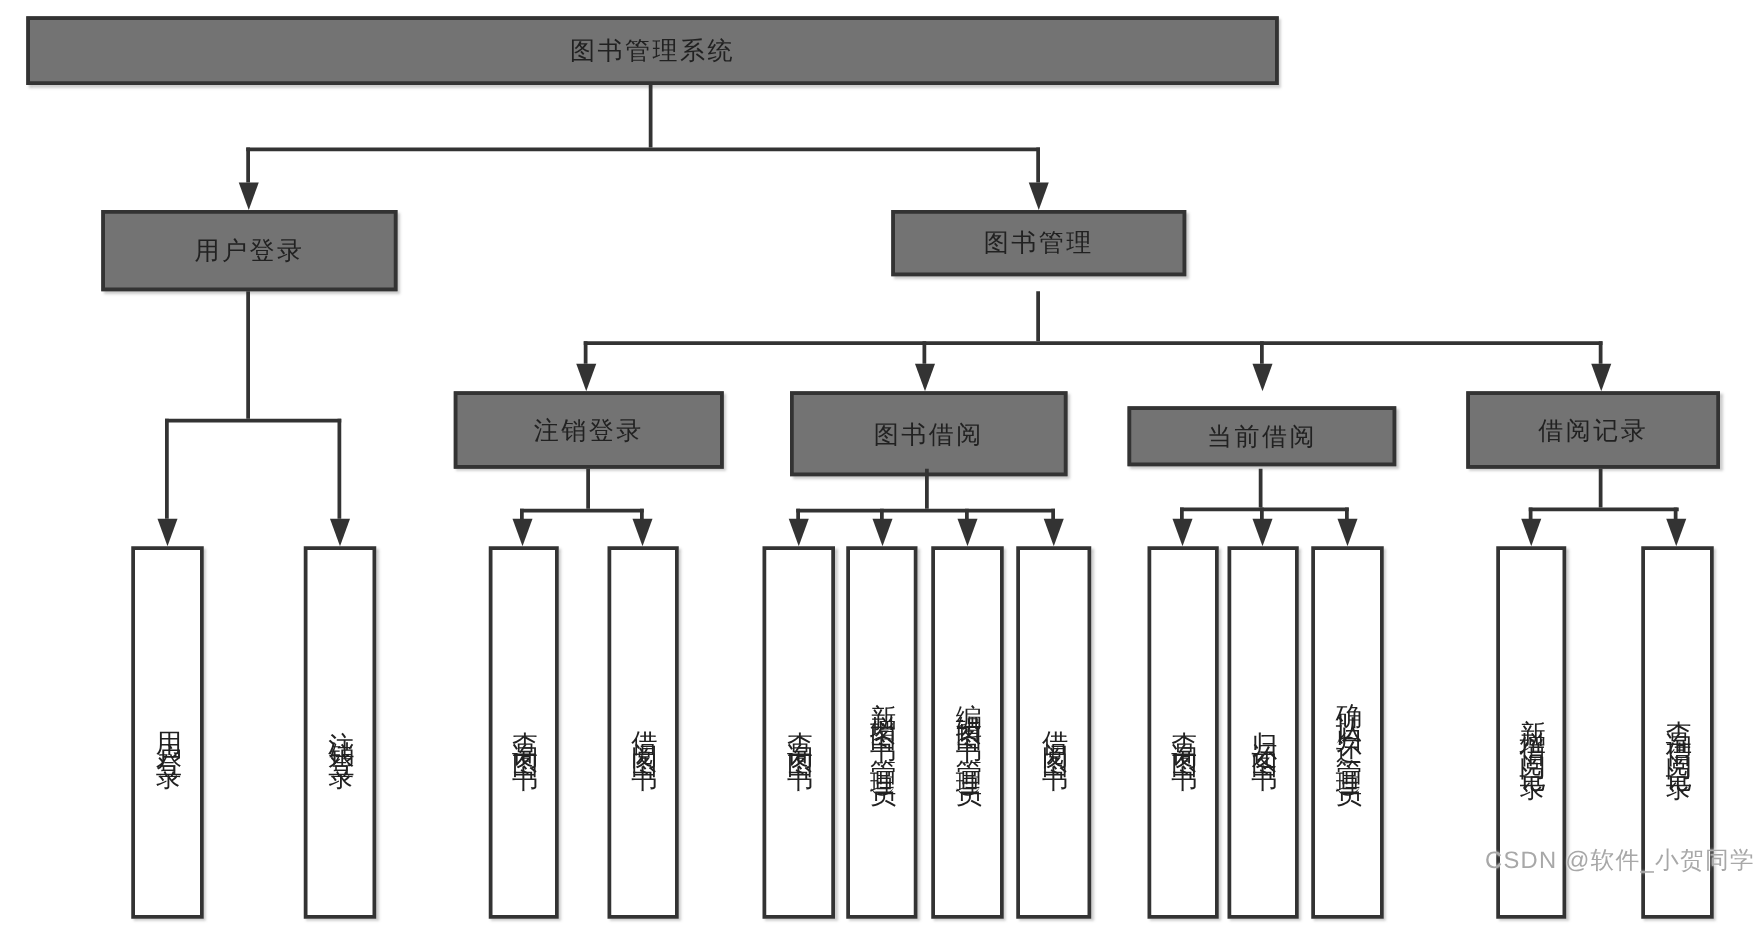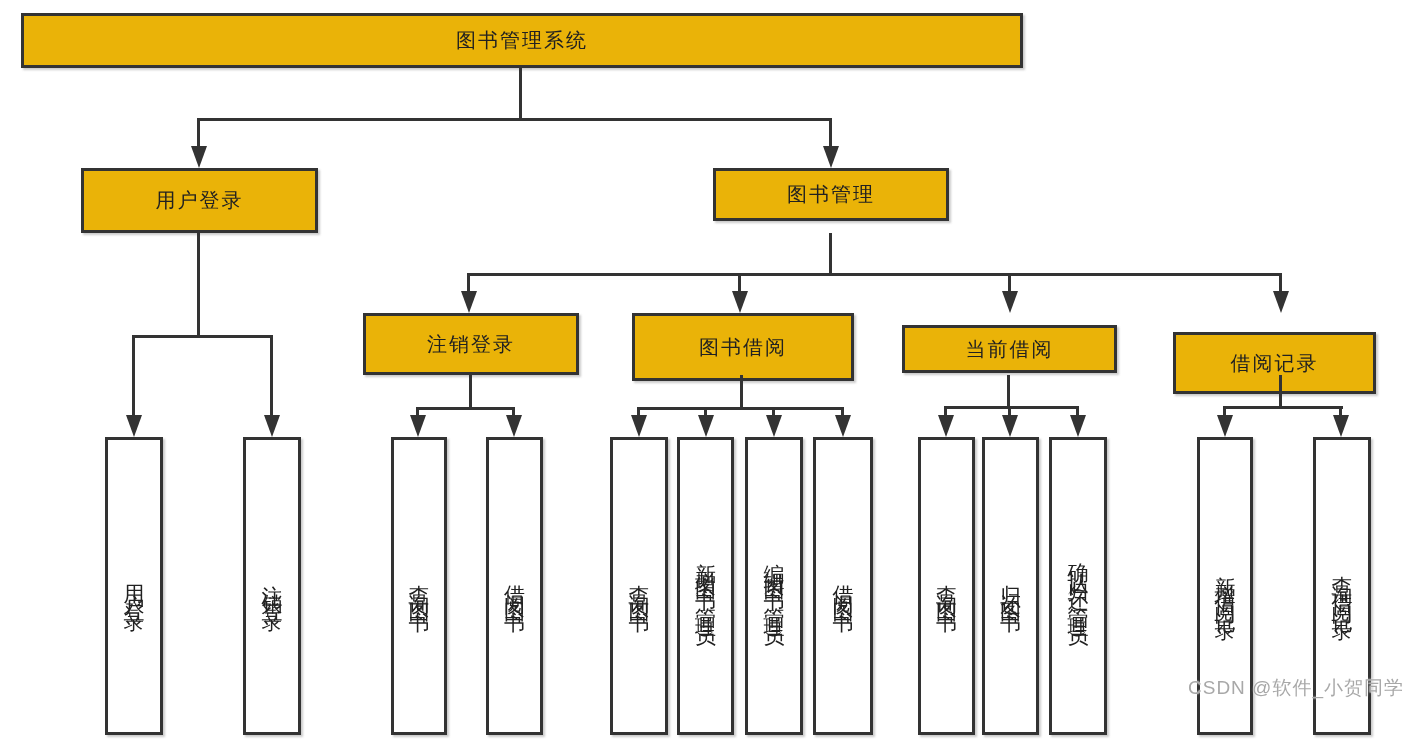--- a/index.html
+++ b/index.html
@@ -1,21 +1,21 @@
 <!DOCTYPE html>
 <html><head>
 <meta charset="utf-8">
 <style>
   html,body{margin:0;padding:0;background:#ffffff;}
   .stage{
     position:relative;width:1405px;height:747px;background:#ffffff;overflow:hidden;
     font-family:"Liberation Sans","DejaVu Sans",sans-serif;color:#212121;
   }
   .box{
-    position:absolute;box-sizing:border-box;border:3px solid #333333;background:#eab308;
+    position:absolute;box-sizing:border-box;border:3px solid #333333;background:#737373;
     display:flex;align-items:center;justify-content:center;
     font-size:20px;letter-spacing:2px;color:#212121;
     box-shadow:2px 2px 2px rgba(140,140,140,.45);
   }
   .vbox{
     position:absolute;box-sizing:border-box;border:3px solid #333333;background:#ffffff;
     top:437px;height:298px;
     display:flex;align-items:center;justify-content:center;
     writing-mode:vertical-rl;text-orientation:mixed;
     font-size:21px;letter-spacing:9px;color:#212121;
@@ -66,21 +66,21 @@
   <div class="ln v" style="left:738px;top:273px;height:18px"></div>
   <div class="ah" style="left:732px;top:291px"></div>
   <div class="ln v" style="left:1008px;top:273px;height:18px"></div>
   <div class="ah" style="left:1002px;top:291px"></div>
   <div class="ln v" style="left:1279px;top:273px;height:18px"></div>
   <div class="ah" style="left:1273px;top:291px"></div>
 
   <div class="box" style="left:363px;top:313px;width:216px;height:62px">注销登录</div>
   <div class="box" style="left:632px;top:313px;width:222px;height:68px">图书借阅</div>
   <div class="box" style="left:902px;top:325px;width:215px;height:48px">当前借阅</div>
-  <div class="box" style="left:1173px;top:332px;width:203px;height:62px">借阅记录</div>
+  <div class="box" style="left:1173px;top:313px;width:203px;height:62px">借阅记录</div>
 
   <div class="ln v" style="left:469px;top:375px;height:32px"></div>
   <div class="ln h" style="left:416px;top:407px;width:99px"></div>
   <div class="ln v" style="left:416px;top:407px;height:10px"></div>
   <div class="ah" style="left:410px;top:415px"></div>
   <div class="ln v" style="left:512px;top:407px;height:10px"></div>
   <div class="ah" style="left:506px;top:415px"></div>
 
   <div class="ln v" style="left:740px;top:375px;height:32px"></div>
   <div class="ln h" style="left:637px;top:407px;width:207px"></div>

